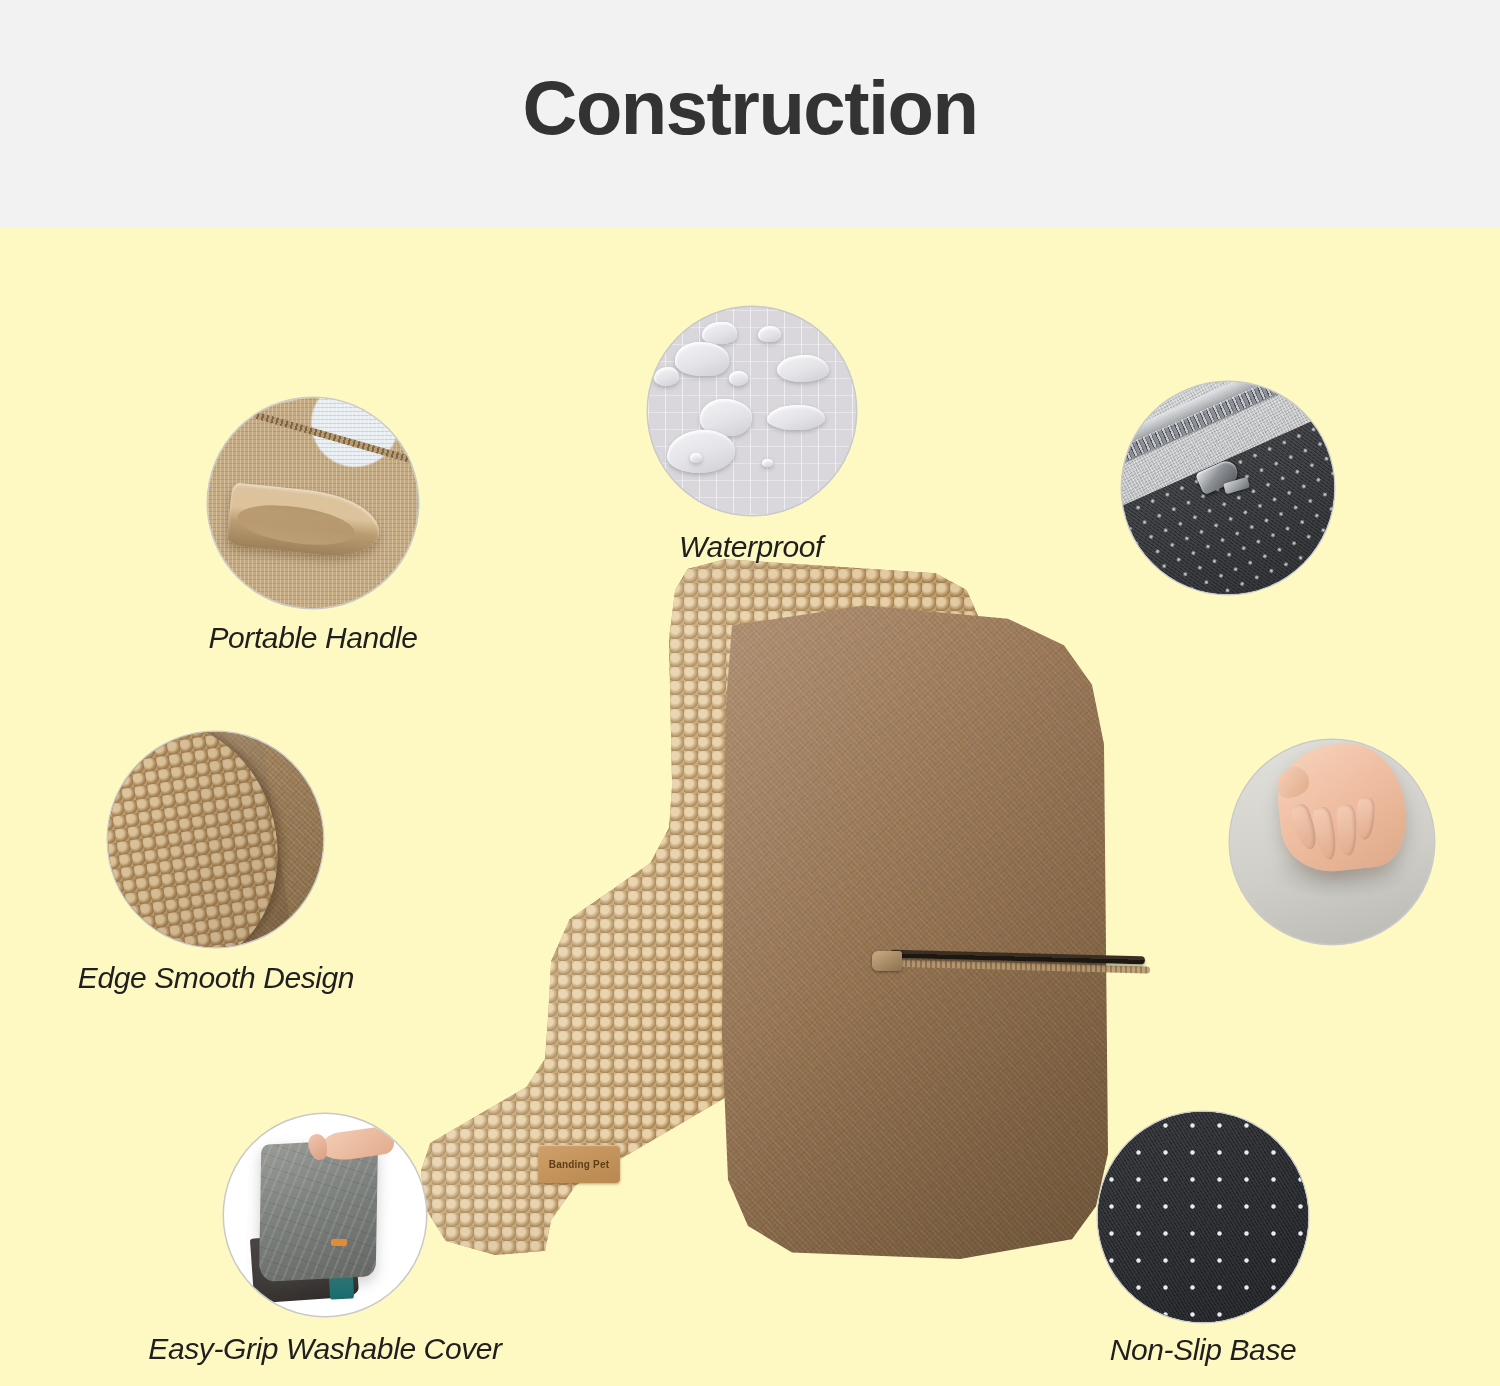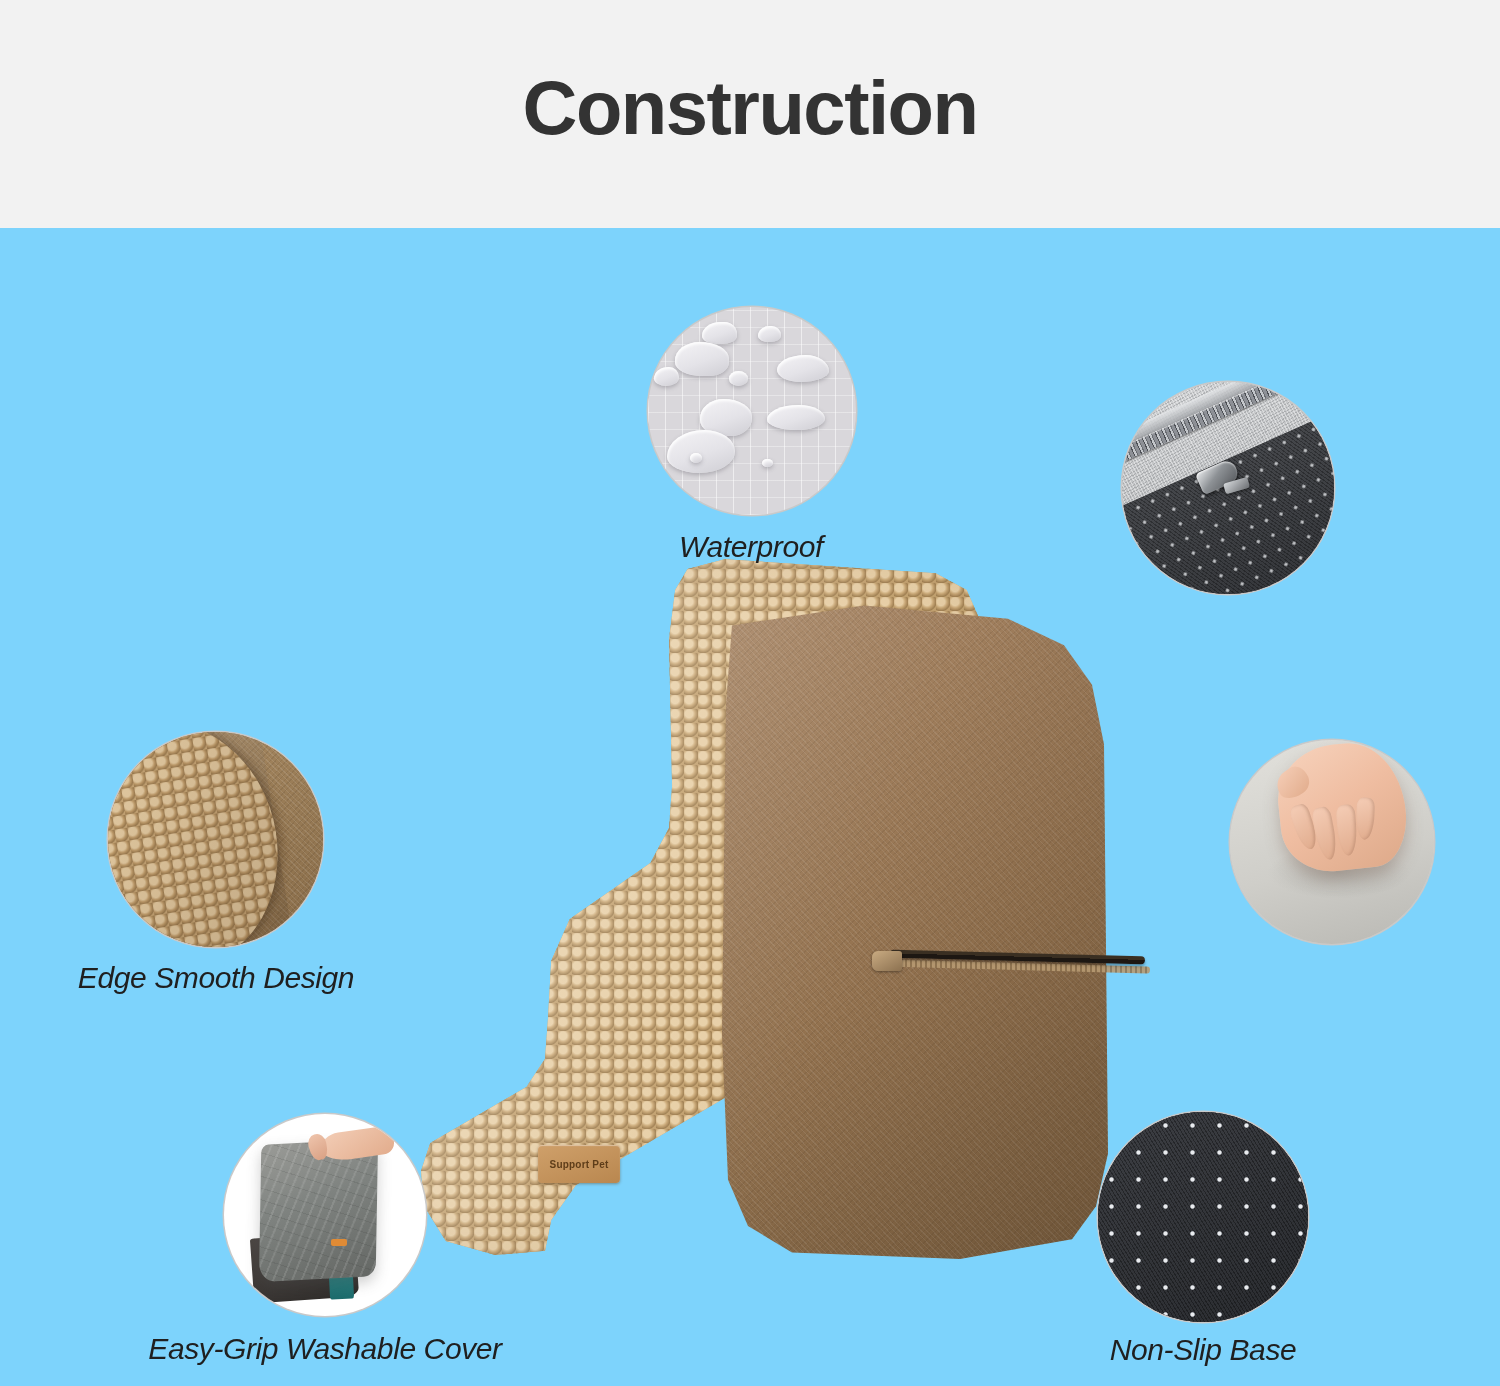--- a/index.html
+++ b/index.html
@@ -5,21 +5,21 @@
   * { margin:0; padding:0; box-sizing:border-box; }
   html, body {
     width:1500px; height:1386px;
     font-family:"Liberation Sans", sans-serif;
     background:#ffffff;
     overflow:hidden;
   }
   #page {
     position:relative;
     width:1500px; height:1386px;
-    background:#7dd3fc;
+    background:#fef9c3;
   }
 
   
   .header-band {
     position:absolute; left:0; top:0;
     width:1500px; height:228px;
     background:#f2f2f2;
   }
   .header-title {
     position:absolute; left:0; top:64px;
@@ -398,24 +398,33 @@
   <div class="header-band"></div>
   <div class="header-title">Construction</div>
 
   <div id="product">
     <div class="stairs-top"></div>
     <div class="stairs-side"></div>
     <div class="side-zipper-tape"></div>
     <div class="side-zipper"></div>
     <div class="side-zipper-slider"></div>
     <div class="brand-label">
-      <span>Support Pet</span>
-    </div>
-  </div>
-
+      <span>Banding Pet</span>
+    </div>
+  </div>
+
+  <div class="feature" style="left:208px; top:398px;">
+    <div class="bubble b-handle" style="width:210px;height:210px;">
+      <div class="weave"></div>
+      <div class="zipline"></div>
+      <div class="strap"></div>
+      <div class="strap-in"></div>
+    </div>
+    <div class="feature-label" style="left:-60px; top:222px; width:330px;">Portable Handle</div>
+  </div>
 
   <div class="feature" style="left:648px; top:307px;">
     <div class="bubble b-water" style="width:208px;height:208px;">
       <div class="quilt"></div>
       <div class="drop d1"></div>
       <div class="drop d2"></div>
       <div class="drop d3"></div>
       <div class="drop d4"></div>
       <div class="drop d5"></div>
       <div class="drop d6"></div>

